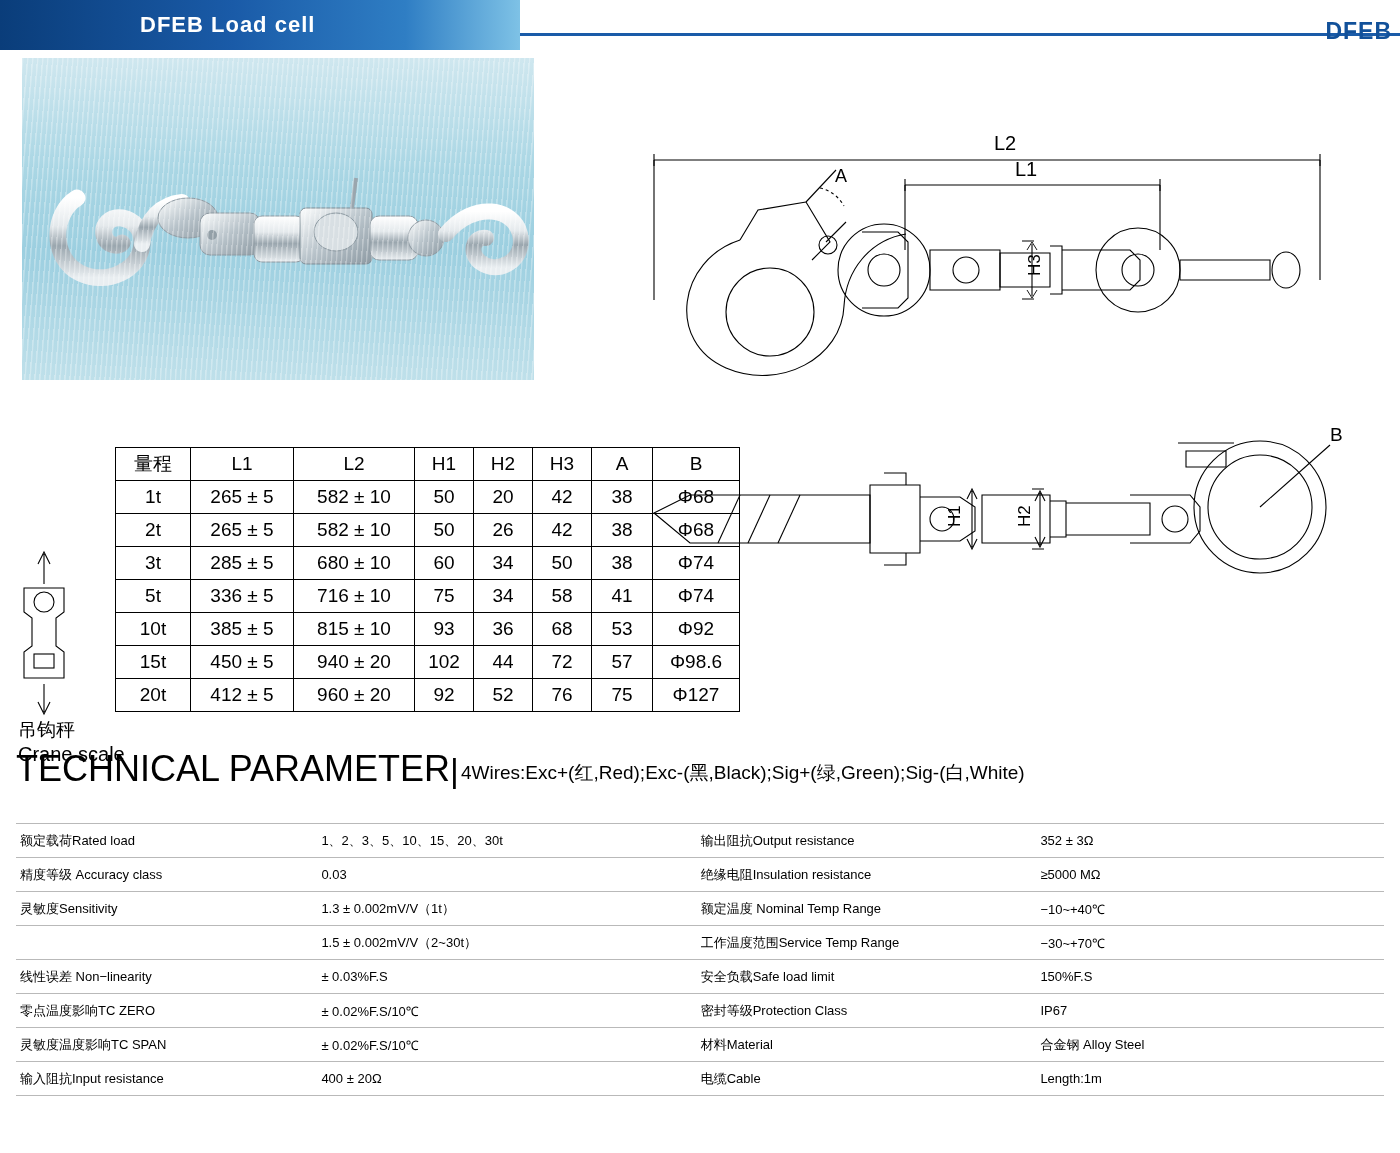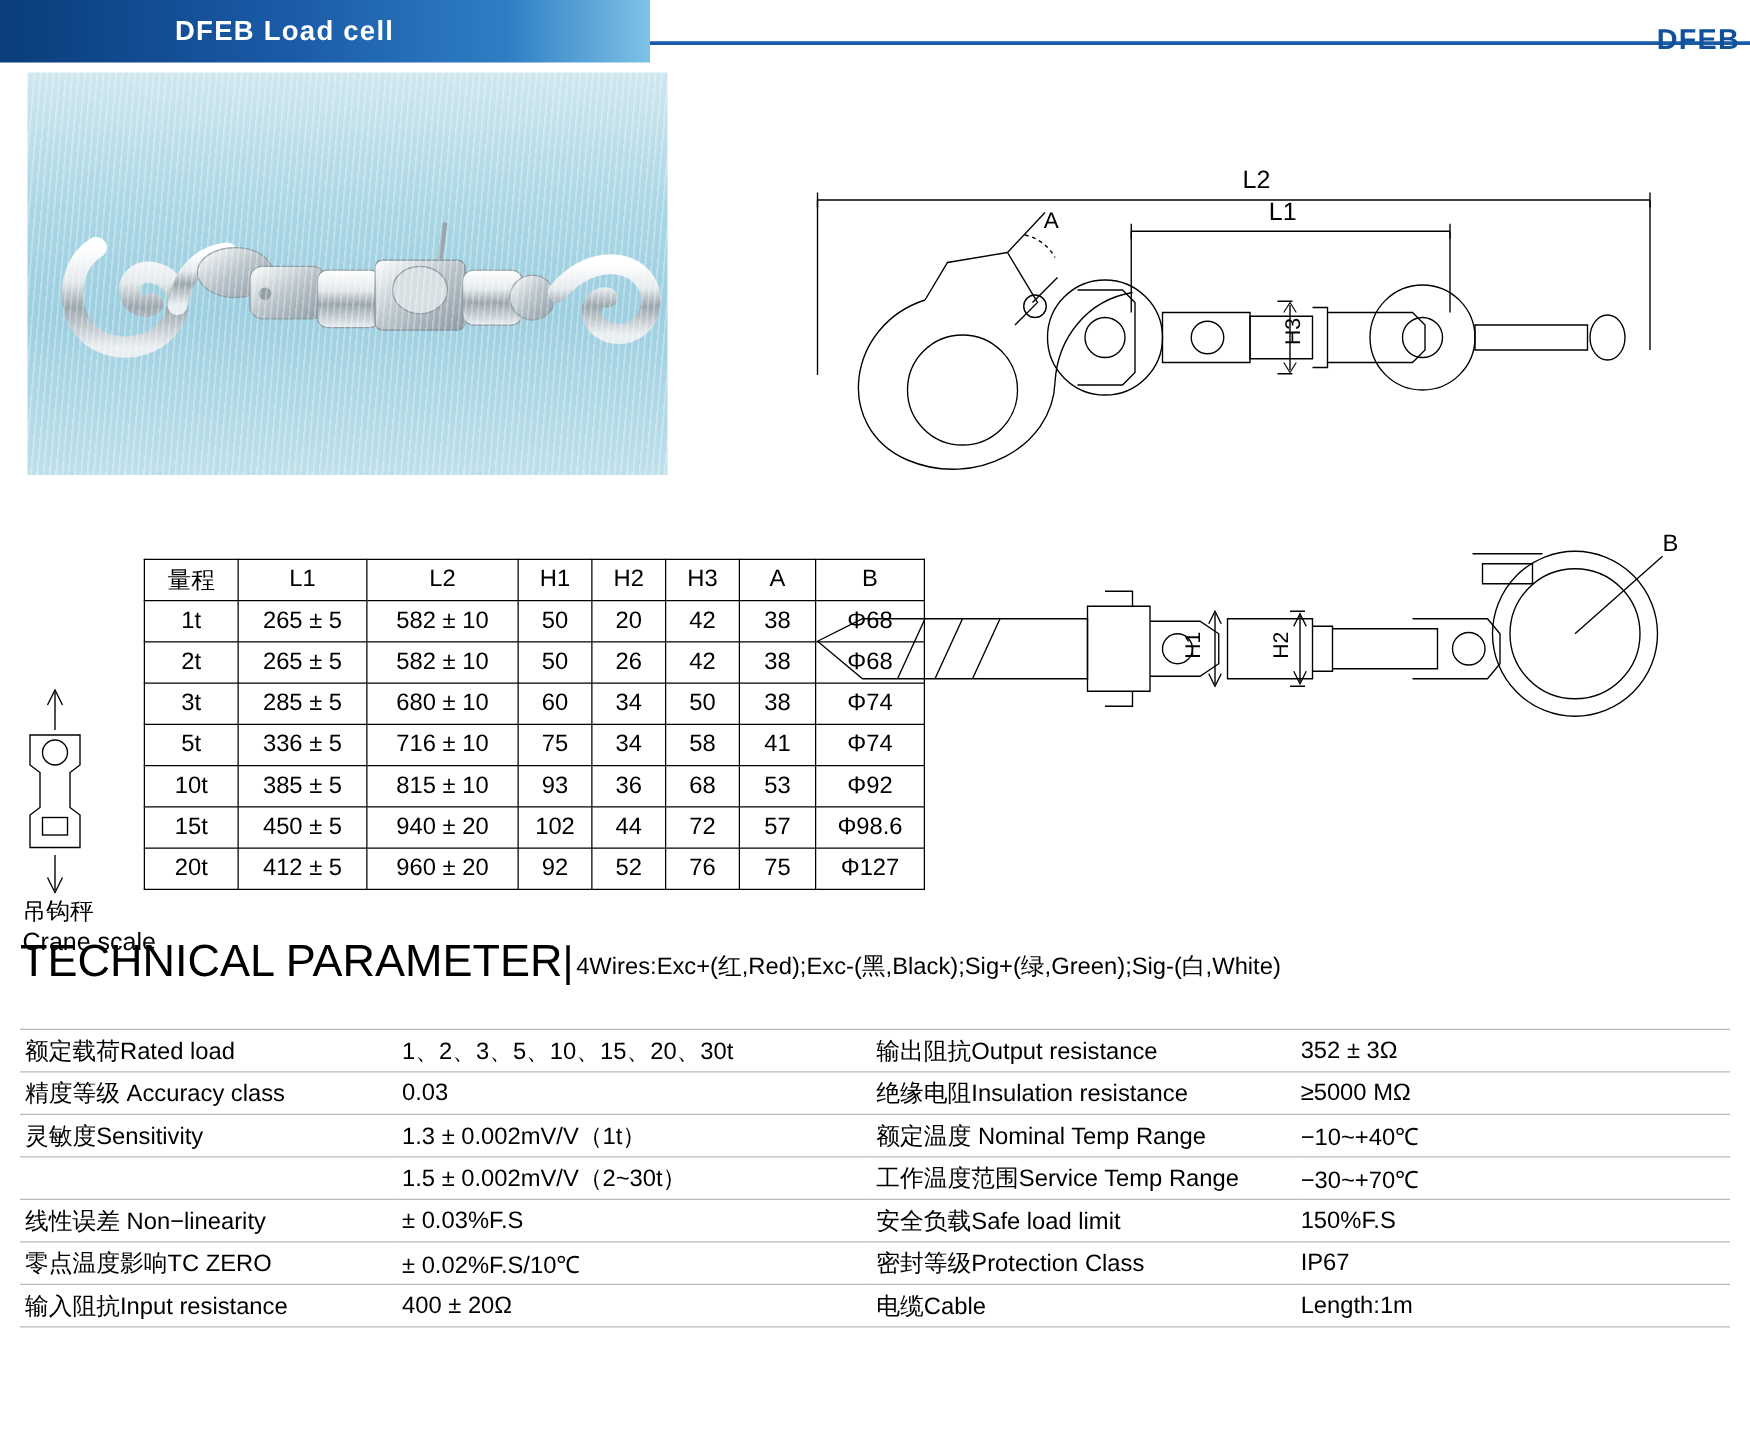--- a/index.html
+++ b/index.html
@@ -42,21 +42,21 @@
   .crane-label .en{font-size:20px;}
 
   
   .tp{position:absolute;left:16px;top:748px;width:1376px;}
   .tp-title{font-size:36px;letter-spacing:0px;display:inline-block;vertical-align:bottom;}
   .tp-pipe{display:inline-block;vertical-align:bottom;font-size:34px;}
   .tp-wires{display:inline-block;vertical-align:bottom;font-size:19px;padding-bottom:4px;padding-left:2px;}
 
   
   .param{position:absolute;left:16px;top:823px;width:1368px;border-collapse:collapse;}
-  .param td{font-size:19px;padding:3px 4px;height:27px;vertical-align:middle;border:none;}
+  .param td{font-size:13px;padding:3px 4px;height:27px;vertical-align:middle;border:none;}
   .param tr{border-bottom:1px solid #b9b9b9;}
   .param tr:first-child{border-top:1px solid #b9b9b9;}
   .p-lbl{width:300px;}
   .p-val{width:380px;}
   .p-lbl2{width:340px;}
   .p-val2{width:348px;}
 </style>
 </head>
 <body>
 
@@ -335,19 +335,25 @@
       <td class="p-lbl2">安全负载Safe load limit</td>
       <td class="p-val2">150%F.S</td>
     </tr>
     <tr>
       <td class="p-lbl">零点温度影响TC ZERO</td>
       <td class="p-val">± 0.02%F.S/10℃</td>
       <td class="p-lbl2">密封等级Protection Class</td>
       <td class="p-val2">IP67</td>
     </tr>
     <tr>
+      <td class="p-lbl">灵敏度温度影响TC SPAN</td>
+      <td class="p-val">± 0.02%F.S/10℃</td>
+      <td class="p-lbl2">材料Material</td>
+      <td class="p-val2">合金钢 Alloy Steel</td>
+    </tr>
+    <tr>
       <td class="p-lbl">输入阻抗Input resistance</td>
       <td class="p-val">400 ± 20Ω</td>
       <td class="p-lbl2">电缆Cable</td>
       <td class="p-val2">Length:1m</td>
     </tr>
   </tbody>
 </table>
 
 </body></html>

